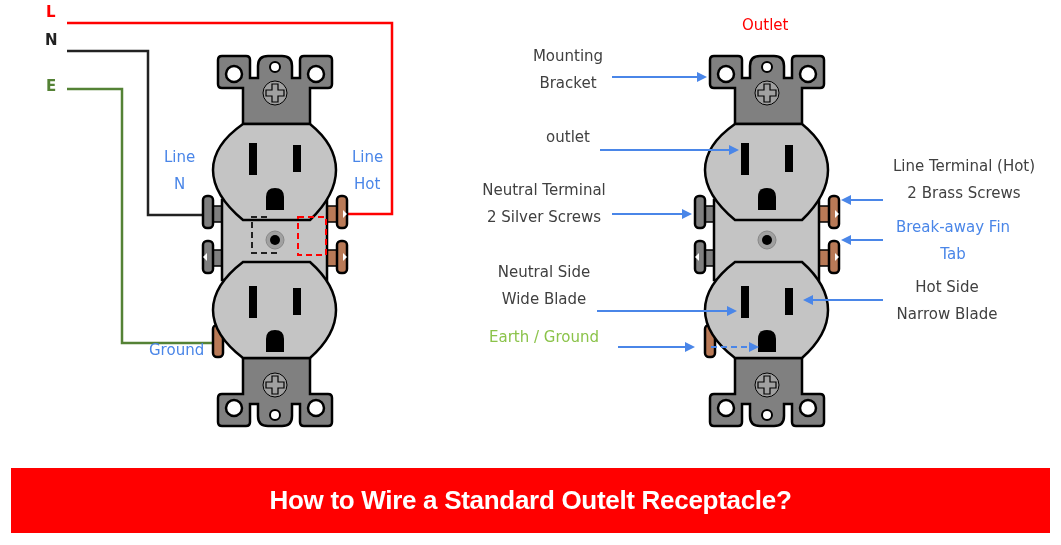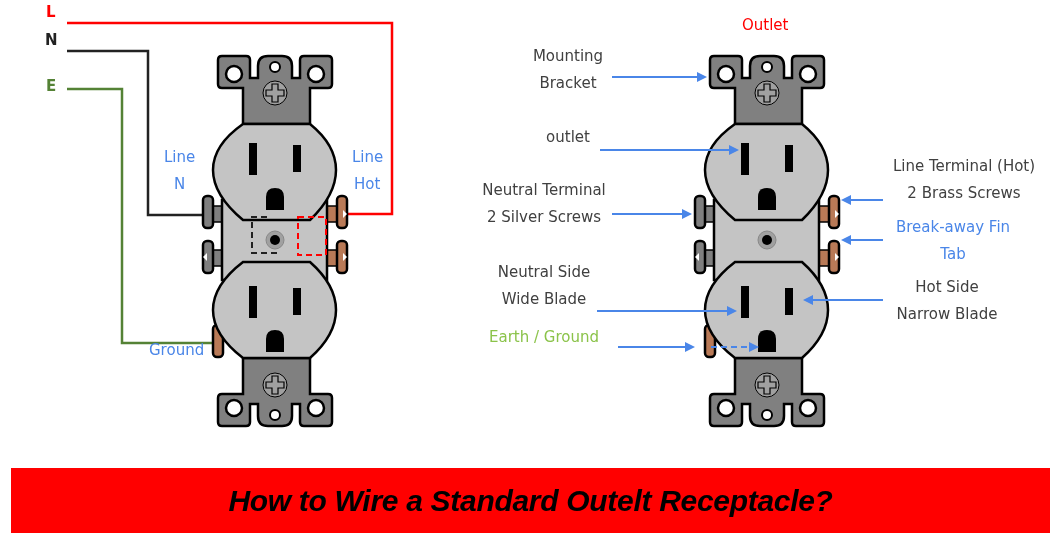--- a/index.html
+++ b/index.html
@@ -3,22 +3,22 @@
 <meta charset="utf-8">
 <style>
   html, body { margin:0; padding:0; background:#ffffff; }
   body { width:1061px; height:545px; position:relative; overflow:hidden;
          font-family:"DejaVu Sans", "Liberation Sans", sans-serif; }
   #diagram { position:absolute; left:0; top:0; }
   .lbl { font-family:"DejaVu Sans", sans-serif; font-size:15px; }
   .wl  { font-family:"DejaVu Sans", sans-serif; font-size:15px; font-weight:bold; }
   #banner { position:absolute; left:11px; top:468px; width:1039px; height:65px;
             background:#ff0000; display:flex; align-items:center; justify-content:center; }
-  #banner-title { color:#000000; font-family:"Liberation Sans", sans-serif; font-weight:bold;
-                  font-size:30px; letter-spacing:-0.3px;font-style:italic; }
+  #banner-title { color:#ffffff; font-family:"Liberation Sans", sans-serif; font-weight:bold;
+                  font-size:26px; letter-spacing:-0.3px; }
 </style>
 </head>
 <body>
 
 <svg id="diagram" width="1061" height="545" viewBox="0 0 1061 545" xmlns="http://www.w3.org/2000/svg">
   <defs>
     <marker id="arrowhead" markerWidth="10" markerHeight="10" refX="8" refY="5" orient="auto" markerUnits="userSpaceOnUse">
       <path d="M0,0 L10,5 L0,10 z" fill="#4a86e8"></path>
     </marker>
     <g id="outlet-shape">

